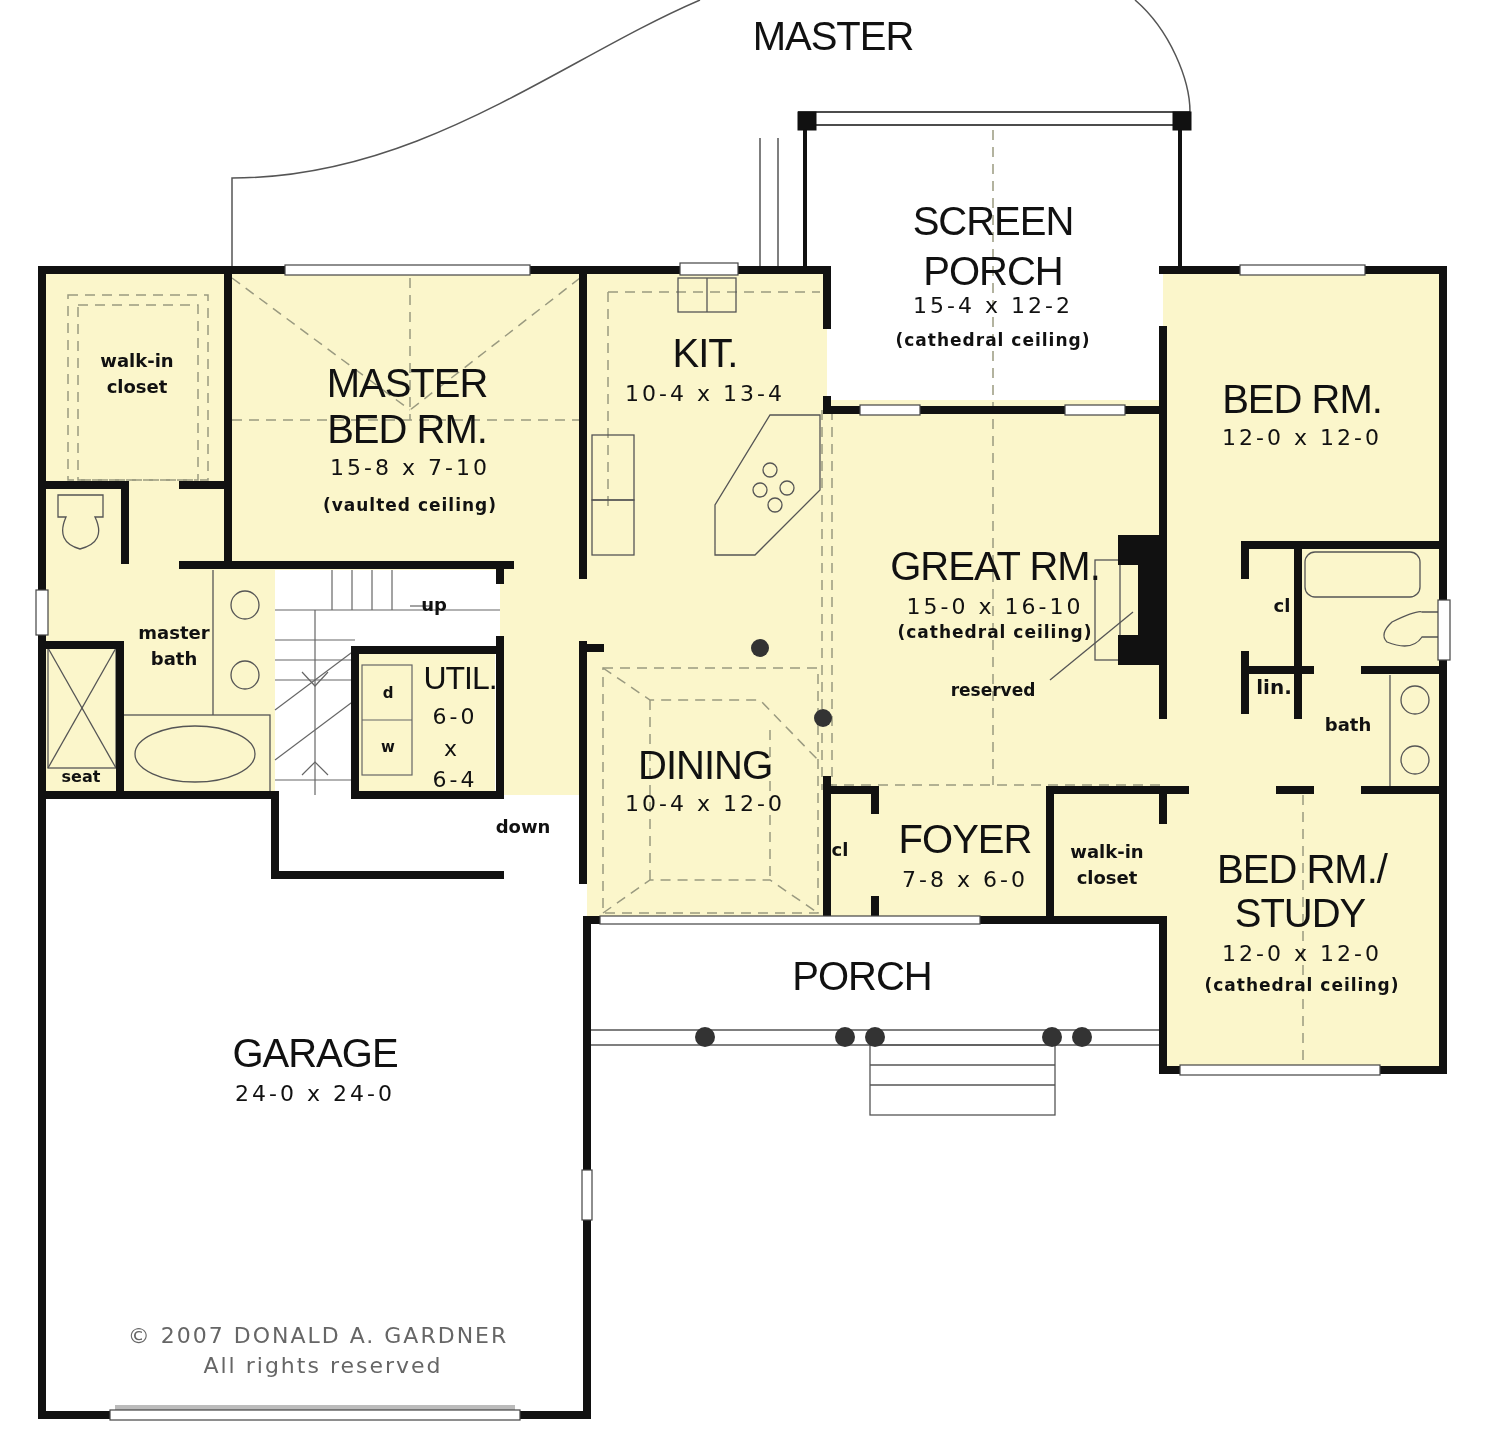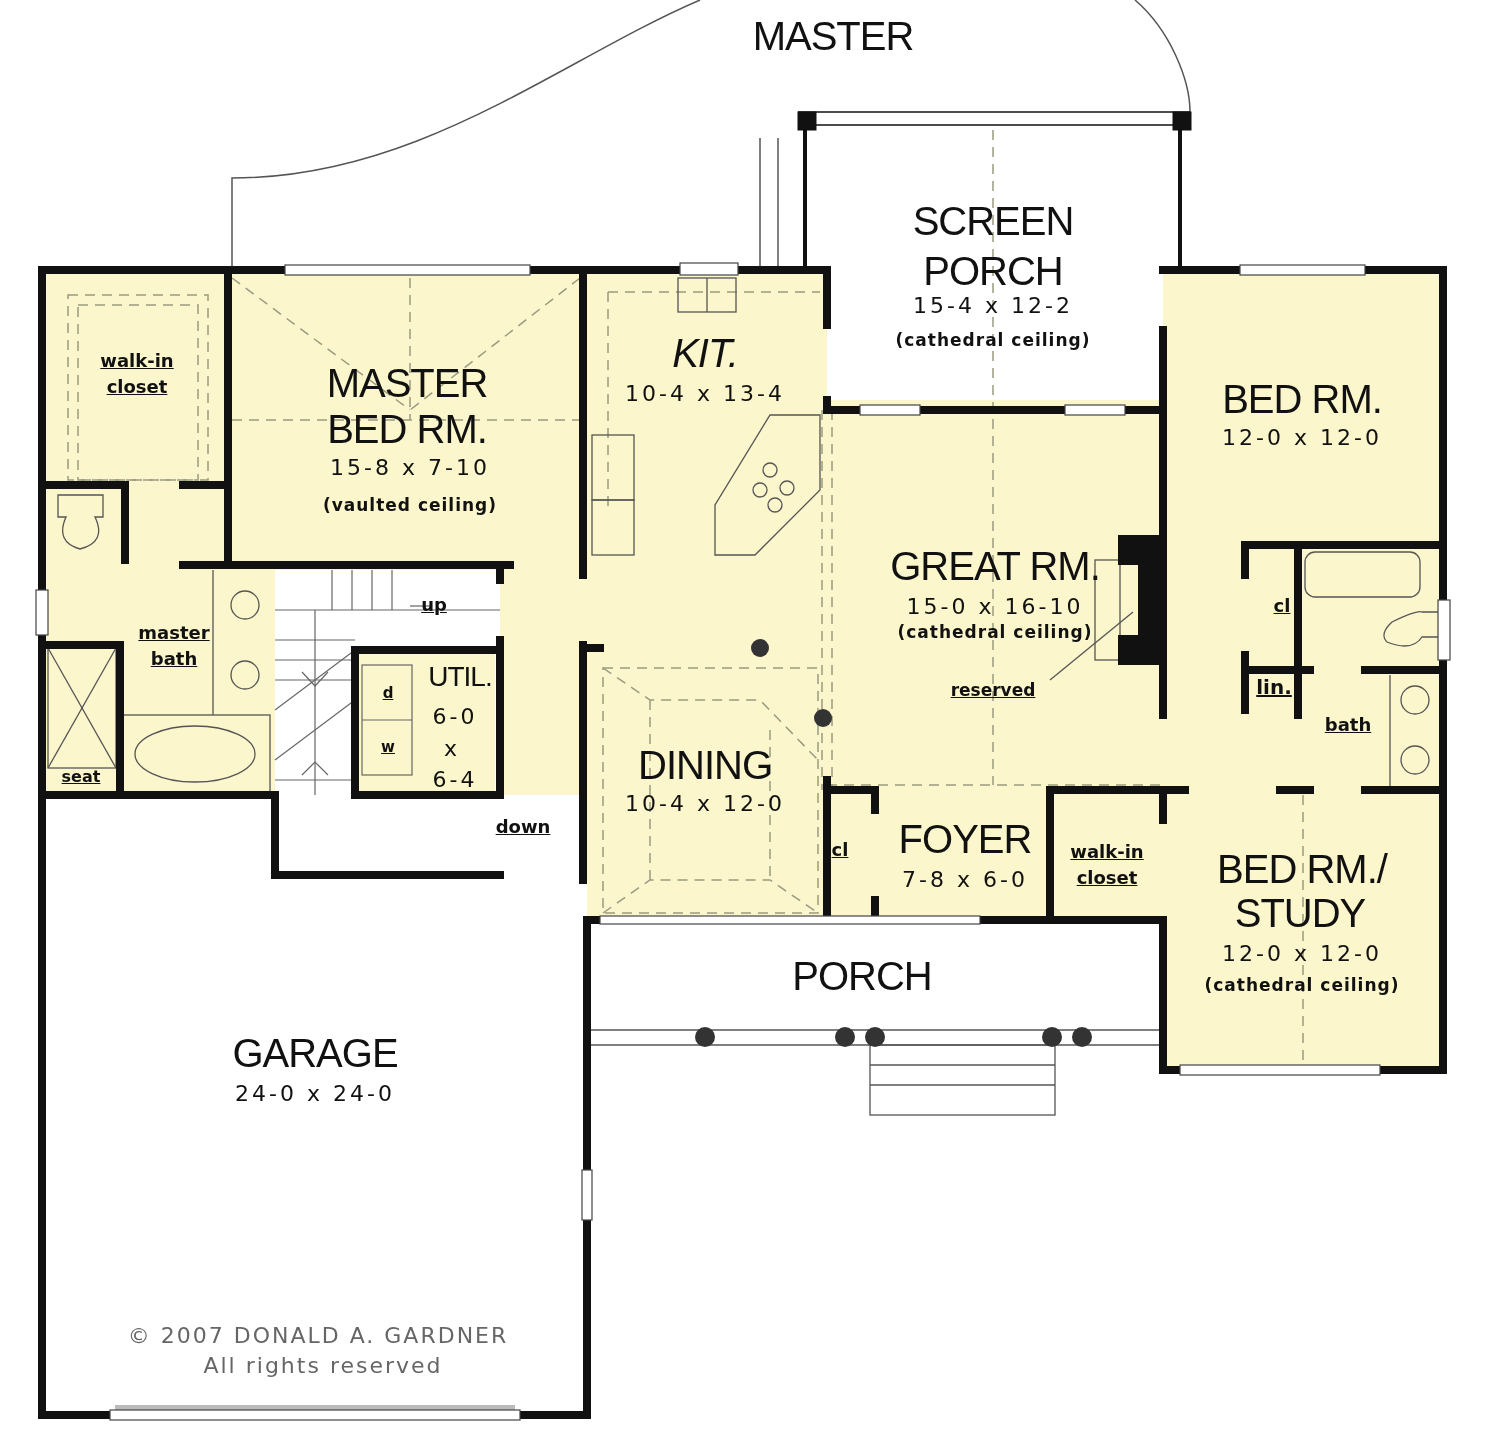--- a/index.html
+++ b/index.html
@@ -2,21 +2,21 @@
 <html><head>
 <meta charset="utf-8">
 <style>
   html, body { margin:0; padding:0; background:#ffffff; }
   body { width:1500px; height:1438px; position:relative; overflow:hidden; font-family:"DejaVu Sans", sans-serif; color:#111; }
   #plan { position:absolute; left:0; top:0; width:1500px; height:1438px; }
   .lbl { position:absolute; text-align:center; line-height:1.05; white-space:nowrap; transform:translateX(-50%); }
   .big { font-family:"Liberation Sans", sans-serif; font-size:40px; letter-spacing:-1px; color:#111; }
   .dim { font-family:"DejaVu Sans", sans-serif; font-size:22px; letter-spacing:3px; color:#111; }
   .note { font-family:"DejaVu Sans", sans-serif; font-size:17px; font-weight:bold; letter-spacing:1px; color:#111; }
-  .small { font-family:"DejaVu Sans", sans-serif; font-size:18px; font-weight:bold; color:#111;text-decoration:underline; }
+  .small { font-family:"DejaVu Sans", sans-serif; font-size:18px; font-weight:bold; color:#111; }
   .copy { font-family:"DejaVu Sans", sans-serif; font-size:22px; letter-spacing:2px; color:#666; }
 </style>
 </head>
 <body>
 
 <svg id="plan" viewBox="0 0 1500 1438" xmlns="http://www.w3.org/2000/svg">
 
   <path d="M232 268 L232 178 C420 178 560 60 700 0 M1135 0 C1170 30 1190 80 1190 112" fill="none" stroke="#555" stroke-width="1.5"></path>
 
   <g fill="#fbf6cb">
@@ -226,21 +226,21 @@
   <div class="lbl note" style="left:410px; top:497px;">(vaulted ceiling)</div>
 </div>
 
 <div>
   <div class="lbl small" style="left:174px; top:624px;">master</div>
   <div class="lbl small" style="left:174px; top:650px;">bath</div>
   <div class="lbl small" style="left:81px; top:769px; font-size:16px;text-align:center;">seat</div>
 </div>
 
 <div>
-  <div class="lbl big" style="left:705px; top:332px;font-style:italic;">KIT.</div>
+  <div class="lbl big" style="left:705px; top:332px;">KIT.</div>
   <div class="lbl dim" style="left:705px; top:382px;text-align:right;">10-4 x 13-4</div>
 </div>
 
 <div>
   <div class="lbl big" style="left:995px; top:545px;">GREAT RM.</div>
   <div class="lbl dim" style="left:995px; top:595px;">15-0 x 16-10</div>
   <div class="lbl note" style="left:995px; top:624px;">(cathedral ceiling)</div>
   <div class="lbl small" style="left:993px; top:682px; font-size:17px;">reserved</div>
 </div>
 
@@ -248,21 +248,21 @@
   <div class="lbl big" style="left:1302px; top:378px;">BED RM.</div>
   <div class="lbl dim" style="left:1302px; top:426px;">12-0 x 12-0</div>
 </div>
 
 <div>
   <div class="lbl small" style="left:434px; top:596px;">up</div>
   <div class="lbl small" style="left:523px; top:818px;">down</div>
 </div>
 
 <div>
-  <div class="lbl big" style="left:460px; top:662px; font-size:28px;">UTIL.</div>
+  <div class="lbl big" style="left:460px; top:662px; font-size:32px;">UTIL.</div>
   <div class="lbl dim" style="left:455px; top:705px;">6-0</div>
   <div class="lbl dim" style="left:452px; top:737px;">x</div>
   <div class="lbl dim" style="left:455px; top:768px;">6-4</div>
   <div class="lbl small" style="left:388px; top:686px; font-size:15px;">d</div>
   <div class="lbl small" style="left:388px; top:740px; font-size:15px;">w</div>
 </div>
 
 <div>
   <div class="lbl big" style="left:705px; top:744px;">DINING</div>
   <div class="lbl dim" style="left:705px; top:792px;">10-4 x 12-0</div>

